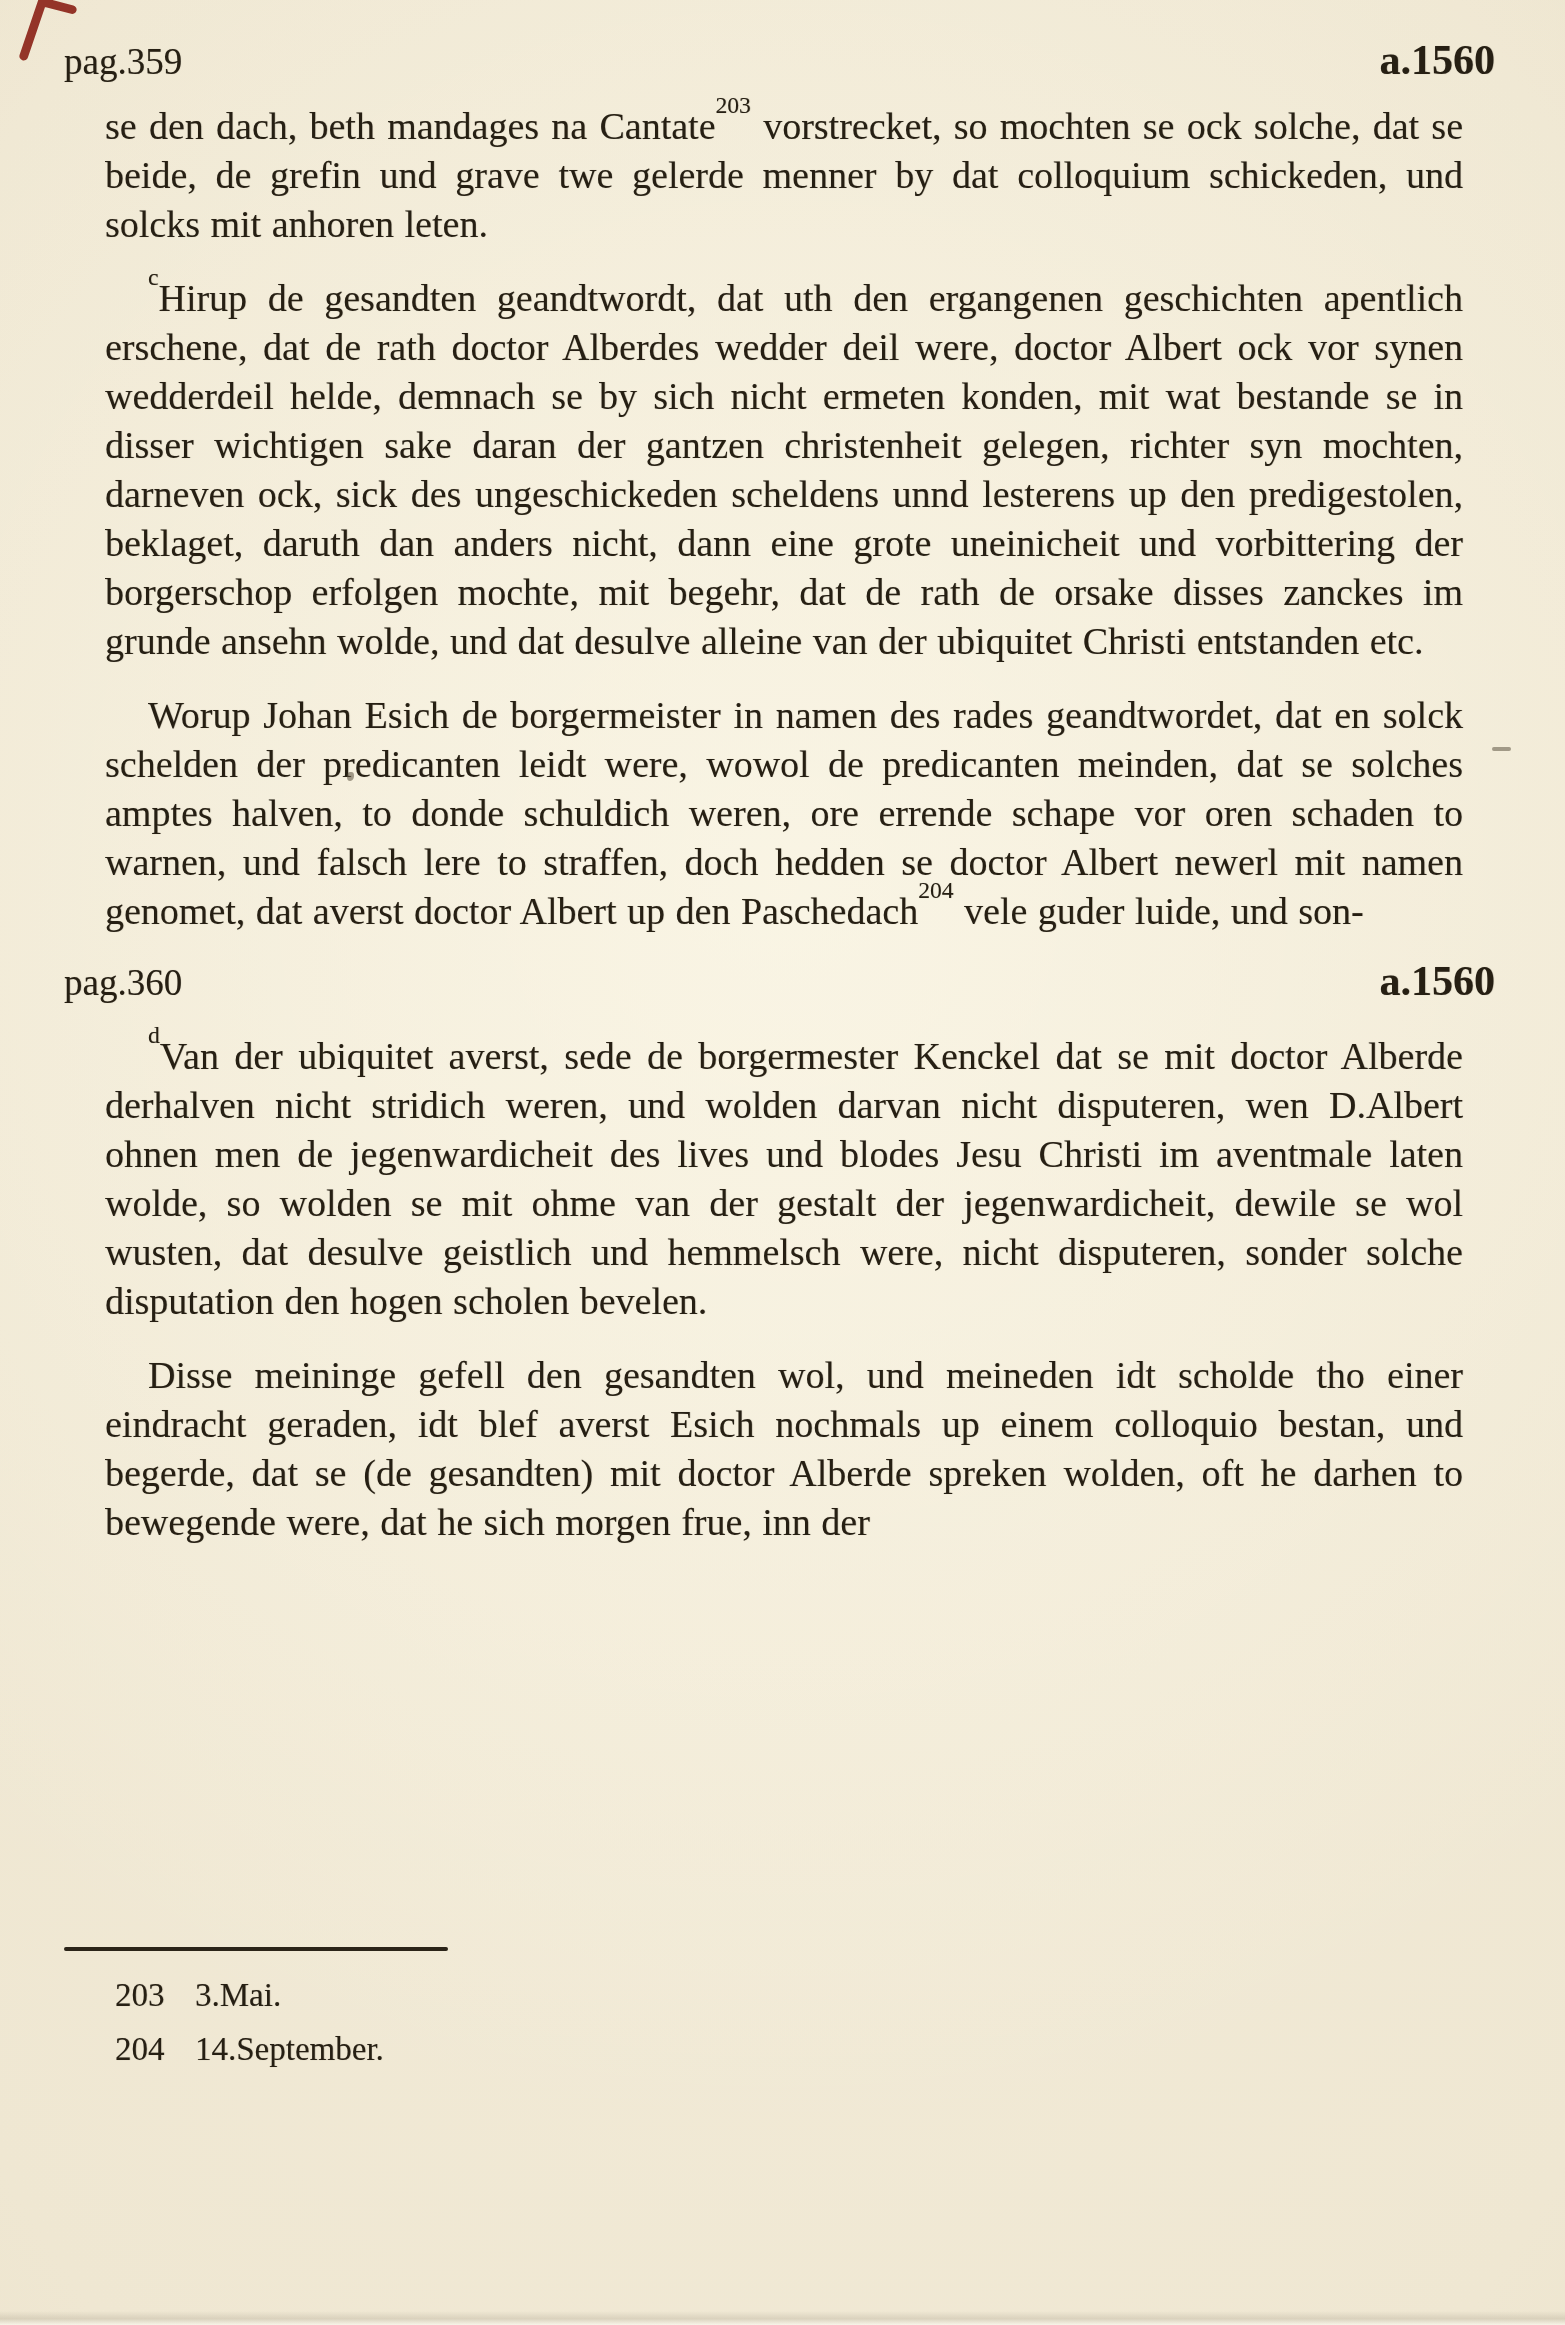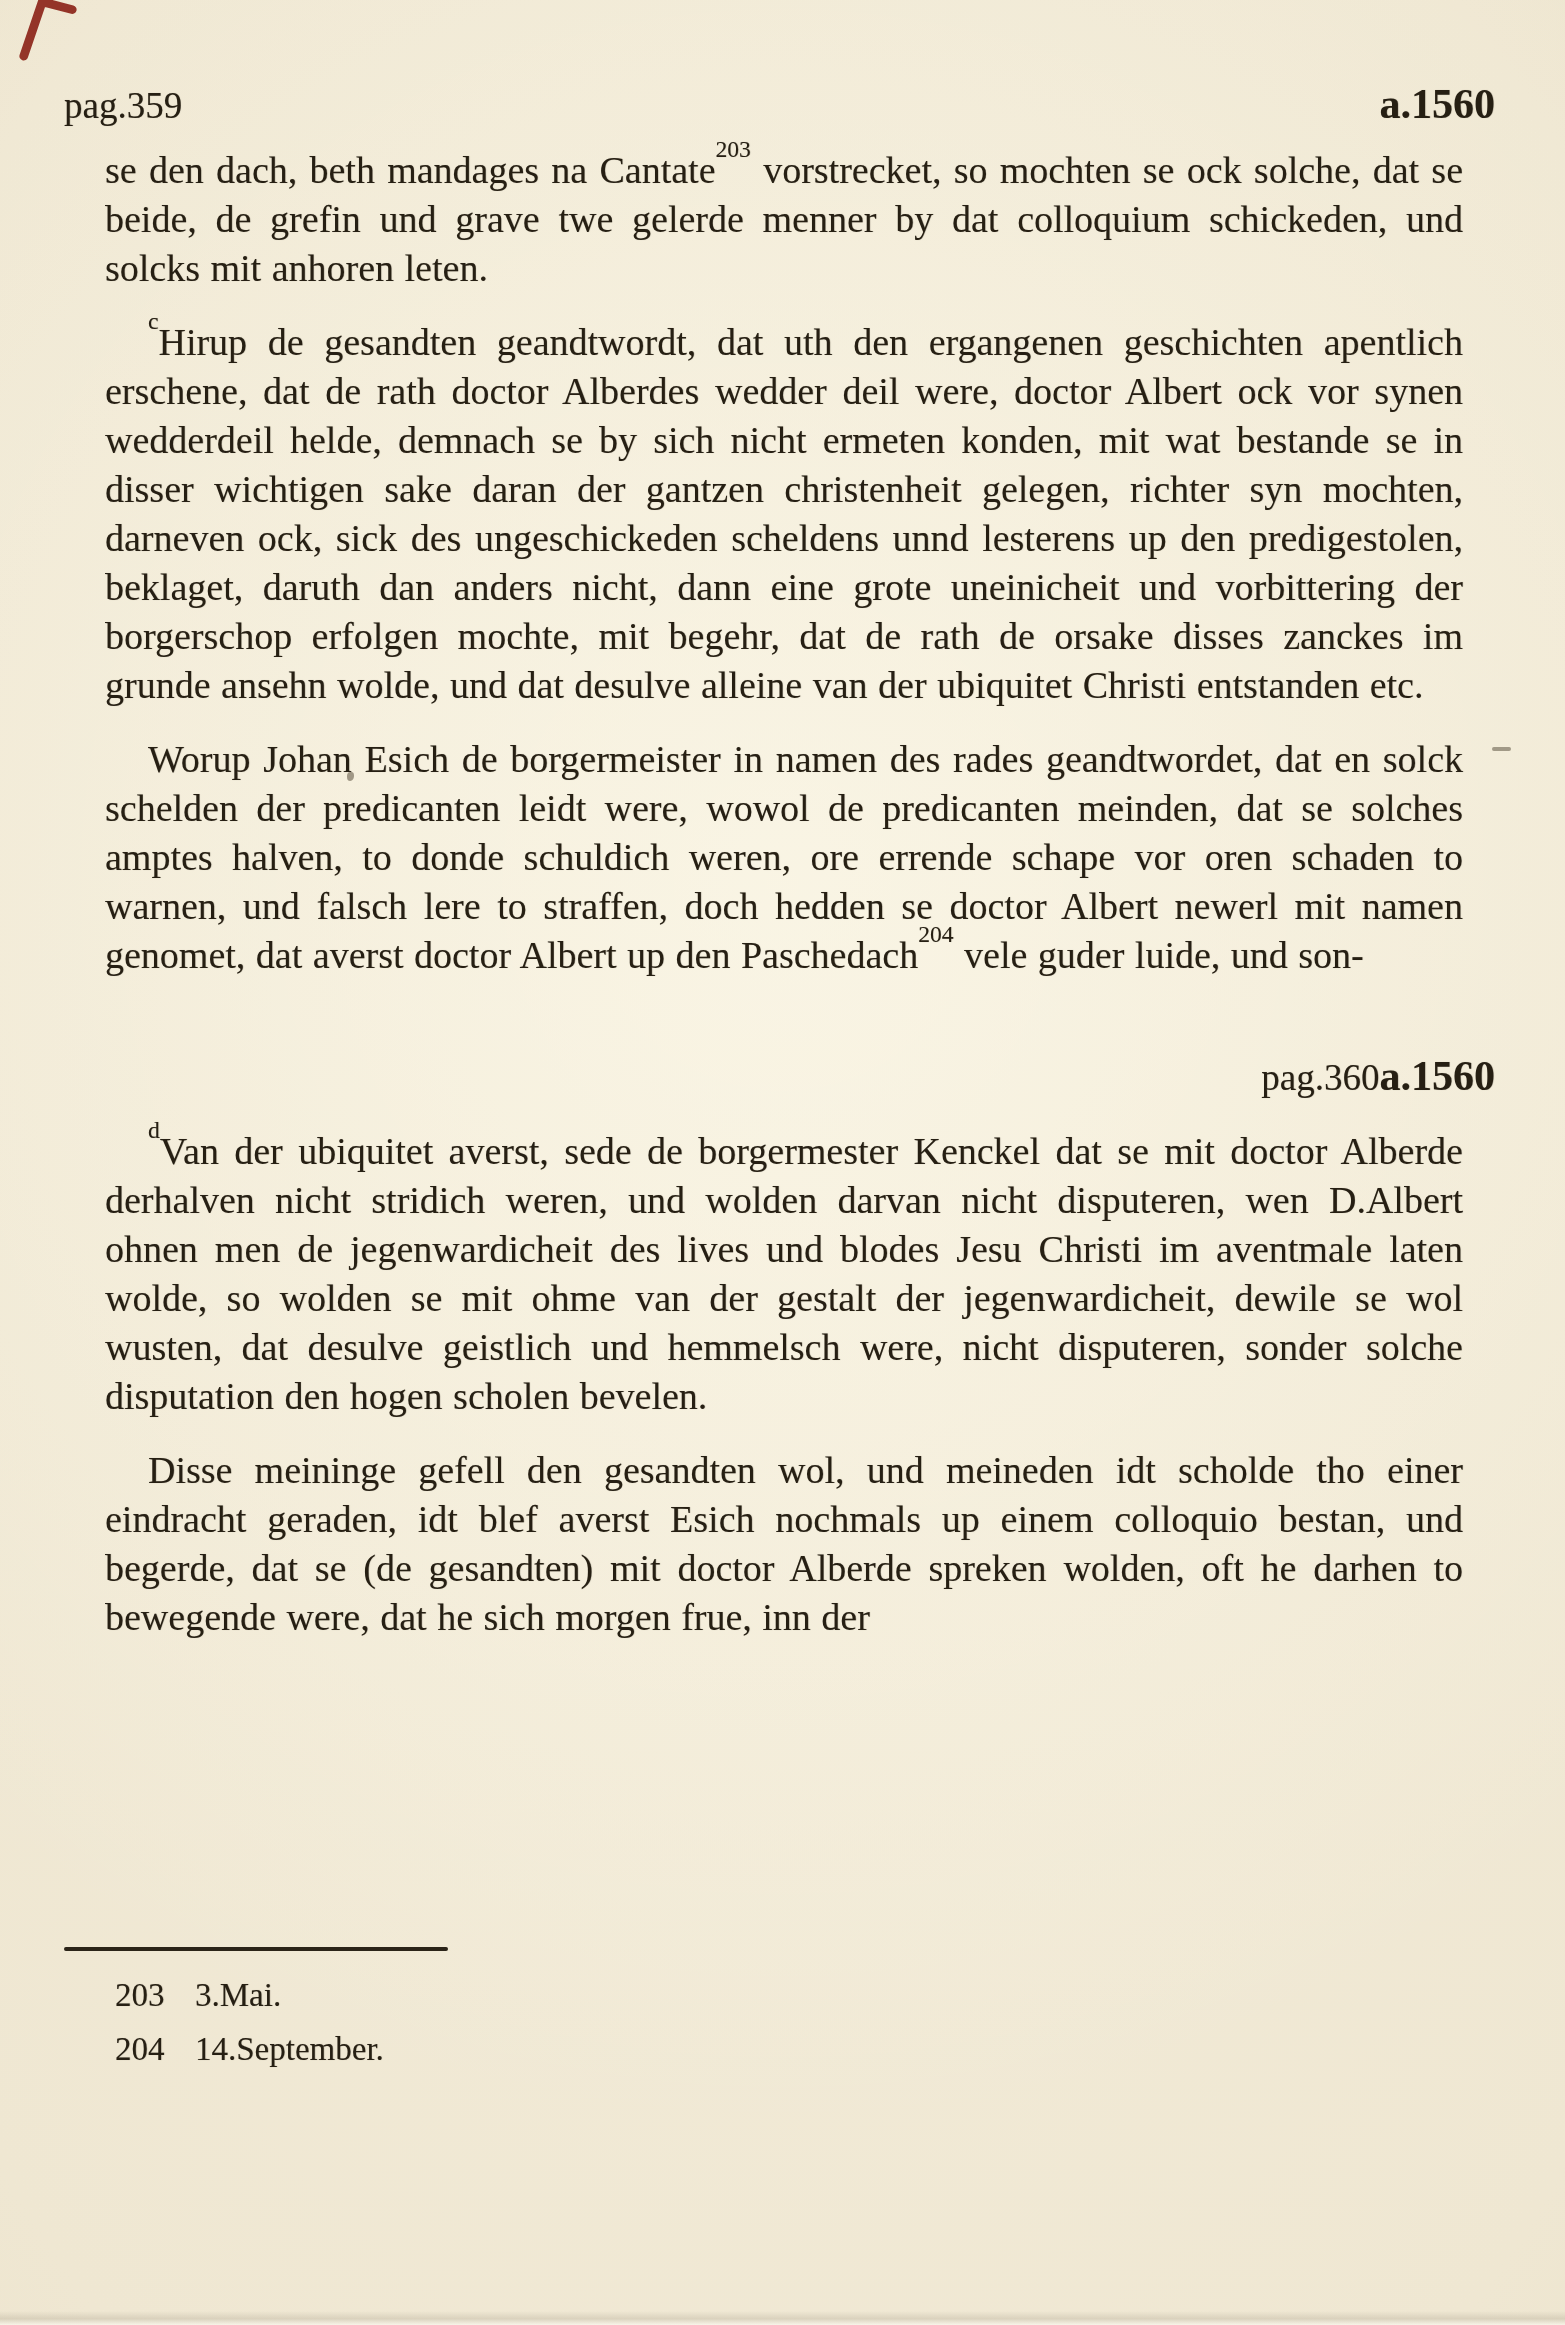--- a/index.html
+++ b/index.html
@@ -20,22 +20,22 @@
 
   .running-head {
     display: flex;
     justify-content: space-between;
     align-items: baseline;
     margin: 0 70px 0 64px;
     font-size: 37px;
     line-height: 49px;
   }
   .running-head .year { font-weight: bold; font-size: 42px; }
-  .head-first { padding-top: 80px; text-align: right; }
-  .head-second { margin-top: 72px; justify-content: flex-end; }
+  .head-first { padding-top: 36px; text-align: right; }
+  .head-second { margin-top: 21px; }
 
   .para {
     margin: 25px 102px 0 105px;
     font-size: 38px;
     line-height: 49px;
     text-align: justify;
     word-spacing: 1px;
   }
   .para.first { margin-top: 15.5px; }
   .para.indent { text-indent: 43px; }

